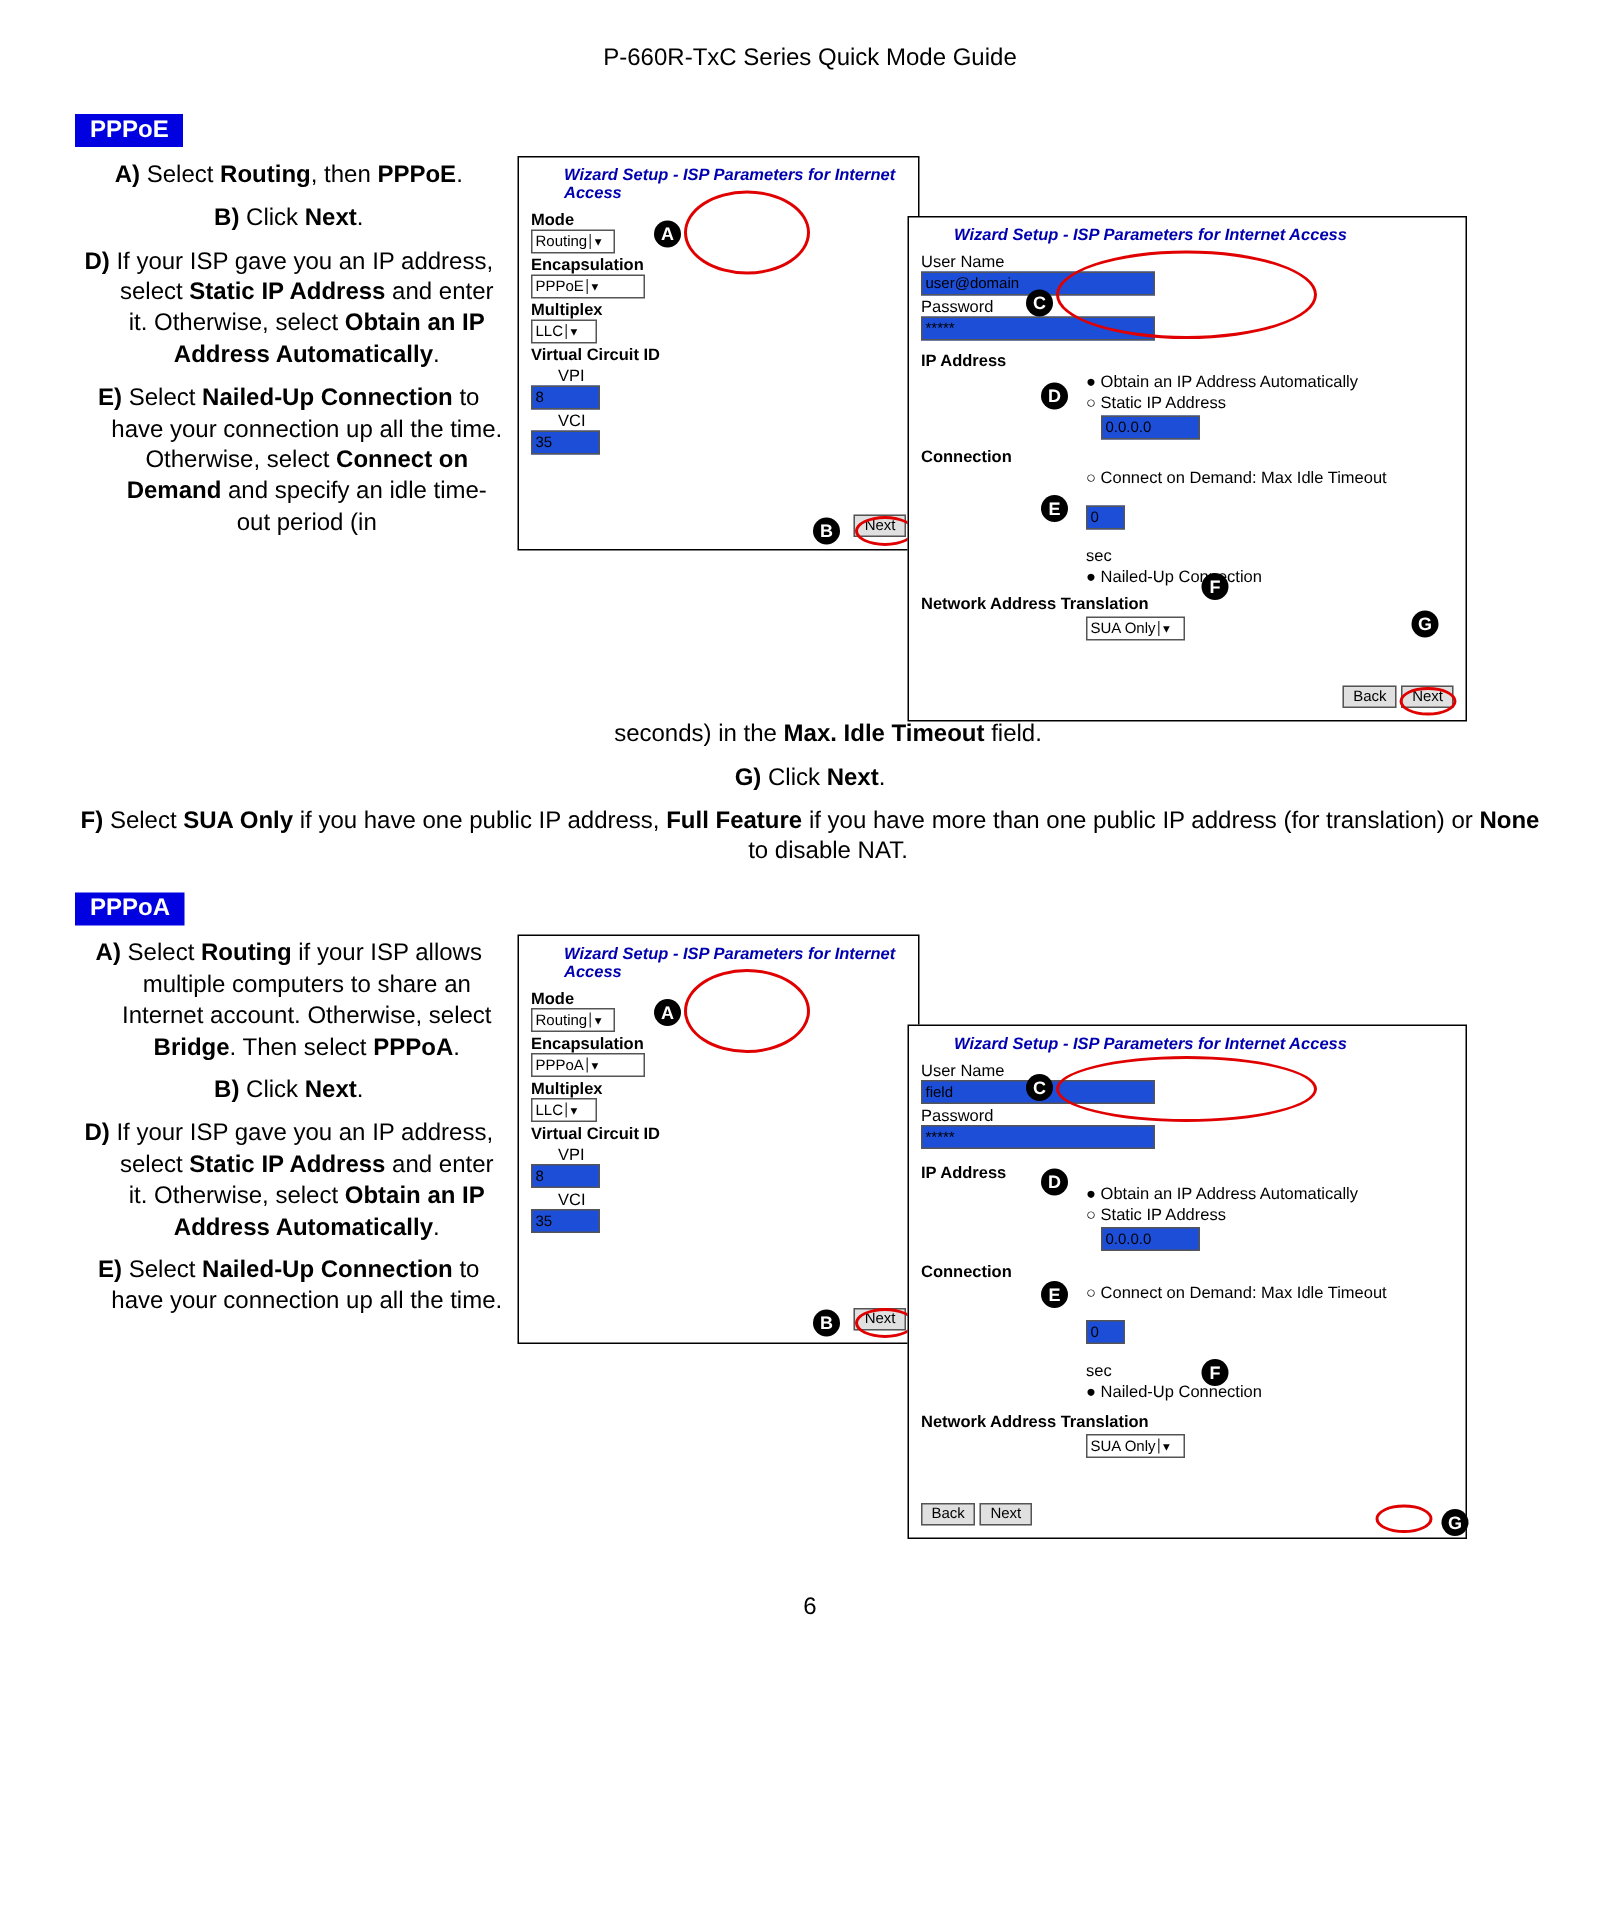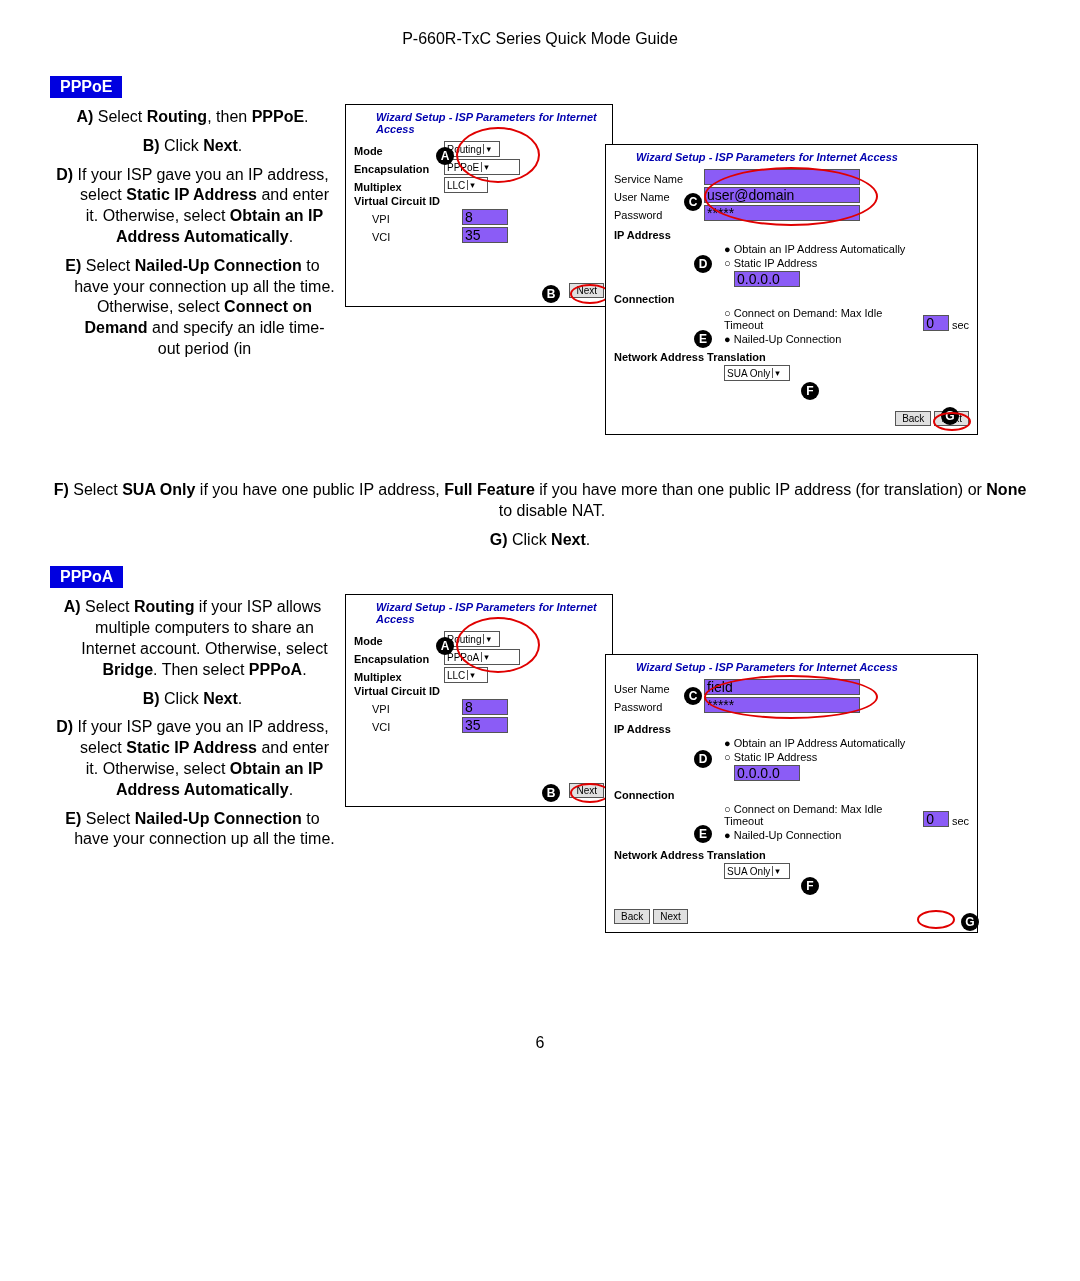--- a/index.html
+++ b/index.html
@@ -52,25 +52,25 @@
     background: #fff;
     position: relative;
   }
   .wiz-title {
     color: #0000b0;
     font-weight: bold;
     font-style: italic;
     margin-bottom: 6px;
     margin-left: 22px;
   }
-  .frow { display: flex; align-items: flex-end; margin: 2px 0; }
+  .frow { display: flex; align-items: flex-start; margin: 2px 0; flex-direction: column; }
   .flabel { width: 90px; font-weight: bold; }
   .flabel.sub { font-weight: normal; padding-left: 18px; width: 90px; }
   .flabel.sec { font-weight: bold; }
-  .fld { border: 1px solid #555; padding: 0 2px; height: 14px; font-size: 14px; display: inline-flex; align-items: center; background: #8b5cf6; }
+  .fld { border: 1px solid #555; padding: 0 2px; height: 14px; font-size: 10px; display: inline-flex; align-items: center; background: #1d4ed8; }
   .sel { border: 1px solid #555; height: 14px; font-size: 10px; padding: 0 2px 0 2px; display: inline-flex; align-items: center; background:#fff;}
   .sel::after { content: "▾"; font-size: 9px; margin-left: 2px; border-left:1px solid #555; padding-left:2px; }
   .btn {
     border: 1px solid #555;
     padding: 1px 6px;
     font-size: 10px;
     background: #e0e0e0;
     display: inline-flex;
     align-items: center;
   }
@@ -149,24 +149,20 @@
       <div style="text-align:right; margin-top:40px;"><span class="btn">Next</span></div>
       <div class="badge" style="left:90px; top:42px;">A</div>
       <div class="redring" style="left:110px; top:22px; width:80px; height:52px;"></div>
       <div class="badge" style="left:196px; bottom:3px;">B</div>
       <div class="redring" style="right:2px; bottom:2px; width:36px; height:16px;"></div>
     </div>
 
     <div class="wiz" style="position:absolute; left:260px; top:40px; width:355px;">
       <div class="wiz-title">Wizard Setup - ISP Parameters for Internet Access</div>
       <div class="frow">
-          <span class="flabel" style="font-weight:normal;">Service Name</span>
-          <span class="fld" style="width:150px;"></span>
-        </div>
-      <div class="frow">
           <span class="flabel" style="font-weight:normal;">User Name</span>
           <span class="fld" style="width:150px;">user@domain</span>
         </div>
       <div class="frow">
           <span class="flabel" style="font-weight:normal;">Password</span>
           <span class="fld" style="width:150px;">*****</span>
         </div>
       <div class="frow" style="margin-top:8px;">
           <span class="flabel sec">IP Address</span>
         </div>
@@ -198,22 +194,23 @@
       <div class="badge" style="left:88px; top:110px;">D</div>
       <div class="badge" style="left:88px; top:185px;">E</div>
       <div class="badge" style="left:195px; top:237px;">F</div>
       <div class="badge" style="right:18px; top:262px;">G</div>
       <div class="redring" style="right:6px; bottom:3px; width:34px; height:15px;"></div>
     </div>
   </div>
 </div>
 
 <ul class="instr after-instr">
+  <li style="text-indent:0; margin-left:24px;"><span>seconds) in the <b>Max. Idle Timeout</b> field.</span></li>
+  <li><b>G)</b> <span>Click <b>Next</b>.</span></li>
   <li><b>F)</b> <span>Select <b>SUA Only</b> if you have one public IP address, <b>Full Feature</b> if you have more than one public IP address (for translation) or <b>None</b> to disable NAT.</span></li>
-  <li><b>G)</b> <span>Click <b>Next</b>.</span></li>
 </ul>
 
 
 <div class="section-tag">PPPoA</div>
 
 <div class="content-row">
   <div class="instr-col">
     <ul class="instr">
       <li><b>A)</b> <span>Select <b>Routing</b> if your ISP allows multiple computers to share an Internet account. Otherwise, select <b>Bridge</b>. Then select <b>PPPoA</b>.</span></li>
       <li><b>B)</b> <span>Click <b>Next</b>.</span></li>

